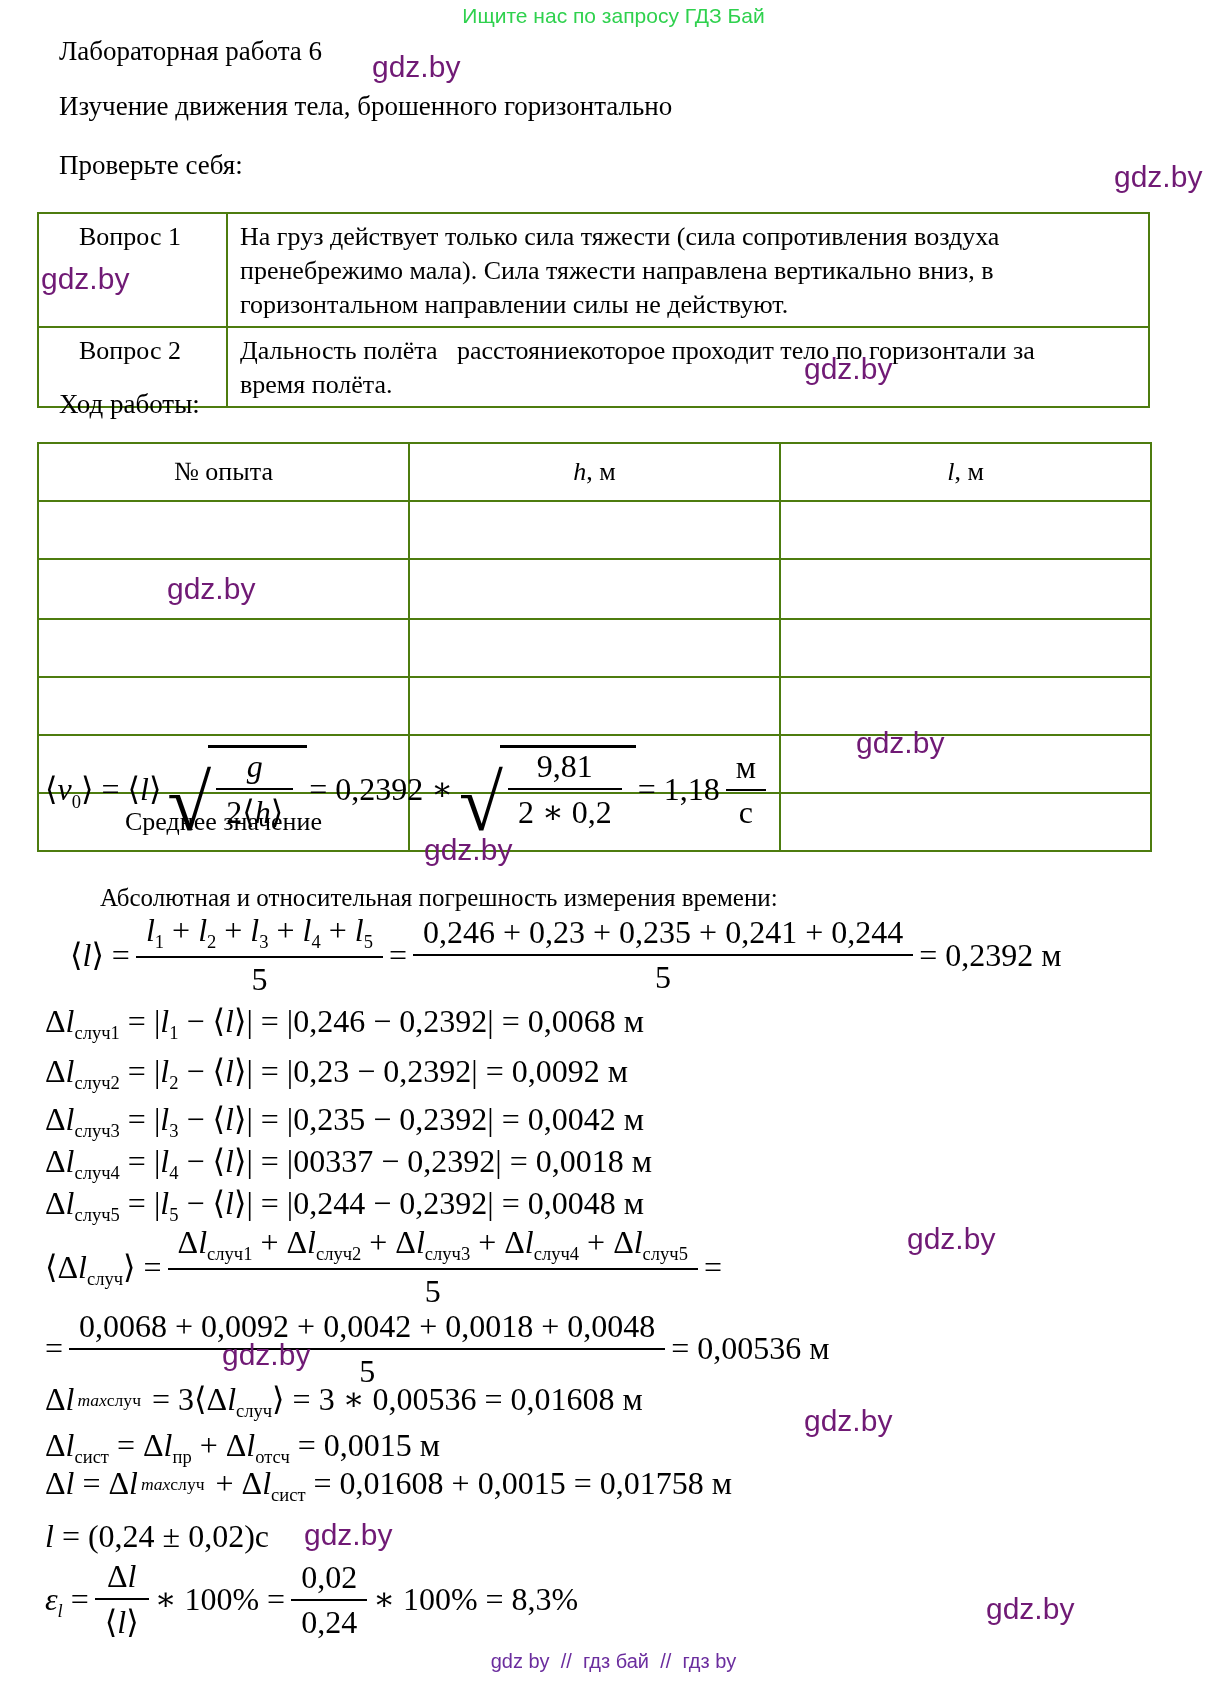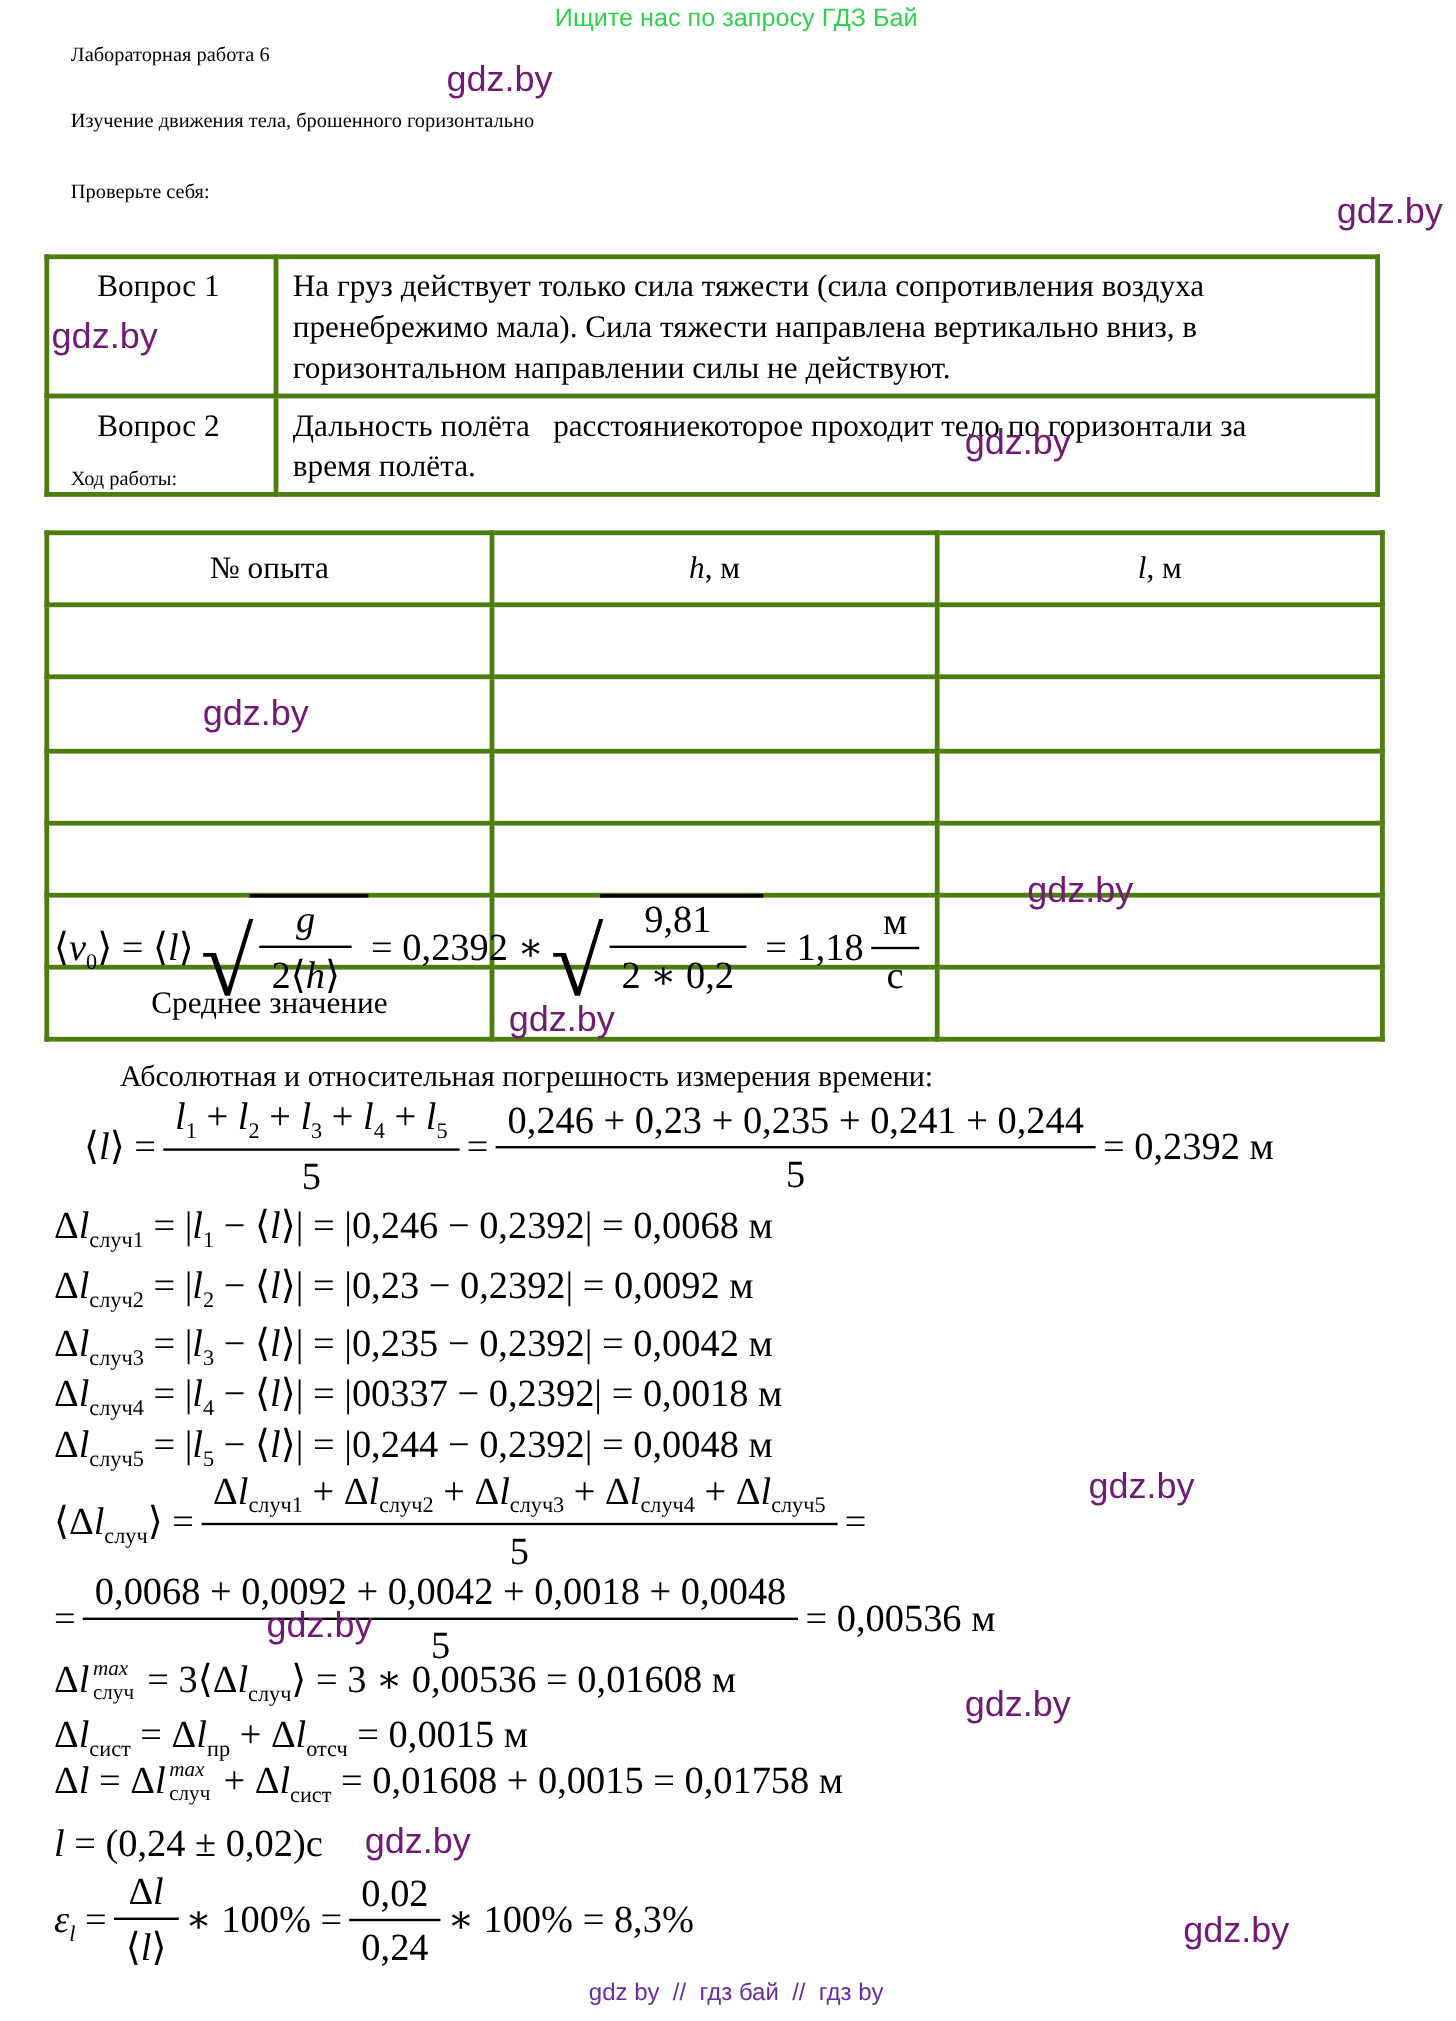--- a/index.html
+++ b/index.html
@@ -5,36 +5,36 @@
   html,body{margin:0;padding:0;background:#ffffff;}
   .page{position:relative;width:1213px;height:1684px;background:#fff;color:#000;
         font-family:"Liberation Serif","DejaVu Serif",serif;overflow:hidden;}
   .abs{position:absolute;margin-left:14px;}
 
   .promo{top:4px;left:0;right:0;text-align:center;
          font-family:"Liberation Sans","DejaVu Sans",sans-serif;font-size:21px;}
   .footer{top:1650px;left:0;right:0;text-align:center;
           font-family:"Liberation Sans","DejaVu Sans",sans-serif;font-size:20px;}
 
-  .txt{font-size:17px;}
+  .txt{font-size:27px;}
   .h-title{left:45px;top:36px;}
   .h-sub{left:45px;top:91px;}
   .h-check{left:45px;top:150px;}
   .hod{left:45px;top:389px;}
   .err-head{left:86px;top:884px;font-size:25px;}
 
   .wm{font-family:"Liberation Sans","DejaVu Sans",sans-serif;font-size:30px;color:#701a75;}
   .wm1{left:358px;top:50px;}   .wm2{left:1100px;top:160px;}
   .wm3{left:790px;top:352px;}  .wm5{left:842px;top:726px;}
   .wm4{left:410px;top:833px;}  .wm6{left:893px;top:1222px;}
   .wm7{left:208px;top:1338px;} .wm8{left:790px;top:1404px;}
   .wm9{left:290px;top:1518px;} .wm10{left:972px;top:1592px;}
 
   table{border-collapse:collapse;table-layout:fixed;}
-  td{border:4px solid #4d7c0f;}
+  td{border:2px solid #4d7c0f;}
   .t1{position:absolute;left:37px;top:212px;width:1113px;}
   .t1 td{vertical-align:top;}
   .t1 .lblcell{width:145px;padding:8px 2px 2px 40px;font-size:26px;}
   .t1 .qtext{padding:6px 88px 4px 12px;font-size:26px;line-height:34px;}
   .t1 tr:nth-child(1){height:100px;}
   .t1 tr:nth-child(2){height:64px;}
   .inlbl{margin-top:10px;margin-left:-38px;}
 
   .t2{position:absolute;left:37px;top:442px;width:1113px;}
   .t2 td{height:32px;font-size:26px;text-align:center;vertical-align:middle;padding:12px;}
@@ -44,22 +44,22 @@
   .formula .it,.it{font-style:italic;}
   .formula sub{font-size:0.58em;}
   .frac{display:inline-flex;flex-direction:column;text-align:center;vertical-align:middle;
         margin:0 6px;transform:translateY(-3px);}
   .frac .num{padding:1px 10px 3px;}
   .frac .den{border-top:2px solid #000;padding:3px 10px 1px;}
   .sqrt{display:inline-flex;align-items:flex-end;vertical-align:middle;margin:0 2px 0 6px;
         transform:translateY(-3px);}
   .sqrt .rad{font-size:250%;line-height:1;margin-right:-3px;transform:translateY(8px);}
   .sqrt .under{border-top:3px solid #000;padding:2px 8px 0 2px;display:inline-flex;align-items:center;}
-  .stack{display:inline-flex;flex-direction:column;vertical-align:middle;font-size:0.55em;
-         line-height:1.1;margin:0 3px;text-align:left;transform:translateY(-2px);}
+  .stack{display:inline-flex;vertical-align:middle;font-size:0.55em;
+         line-height:1.1;margin:0 3px;text-align:left;transform:translateY(-2px);align-items:flex-end;}
   .stack .s-sup{font-style:italic;}
 
   .f-v0{left:45px;top:748px;}
   .f-lavg{left:70px;top:914px;}
   .f-d1{left:45px;top:1002px;} .f-d2{left:45px;top:1052px;} .f-d3{left:45px;top:1100px;}
   .f-d4{left:45px;top:1142px;} .f-d5{left:45px;top:1184px;}
   .f-davg{left:45px;top:1226px;}
   .f-davg2{left:45px;top:1310px;}
   .f-dmax{left:45px;top:1380px;}
   .f-dsist{left:45px;top:1427px;}

